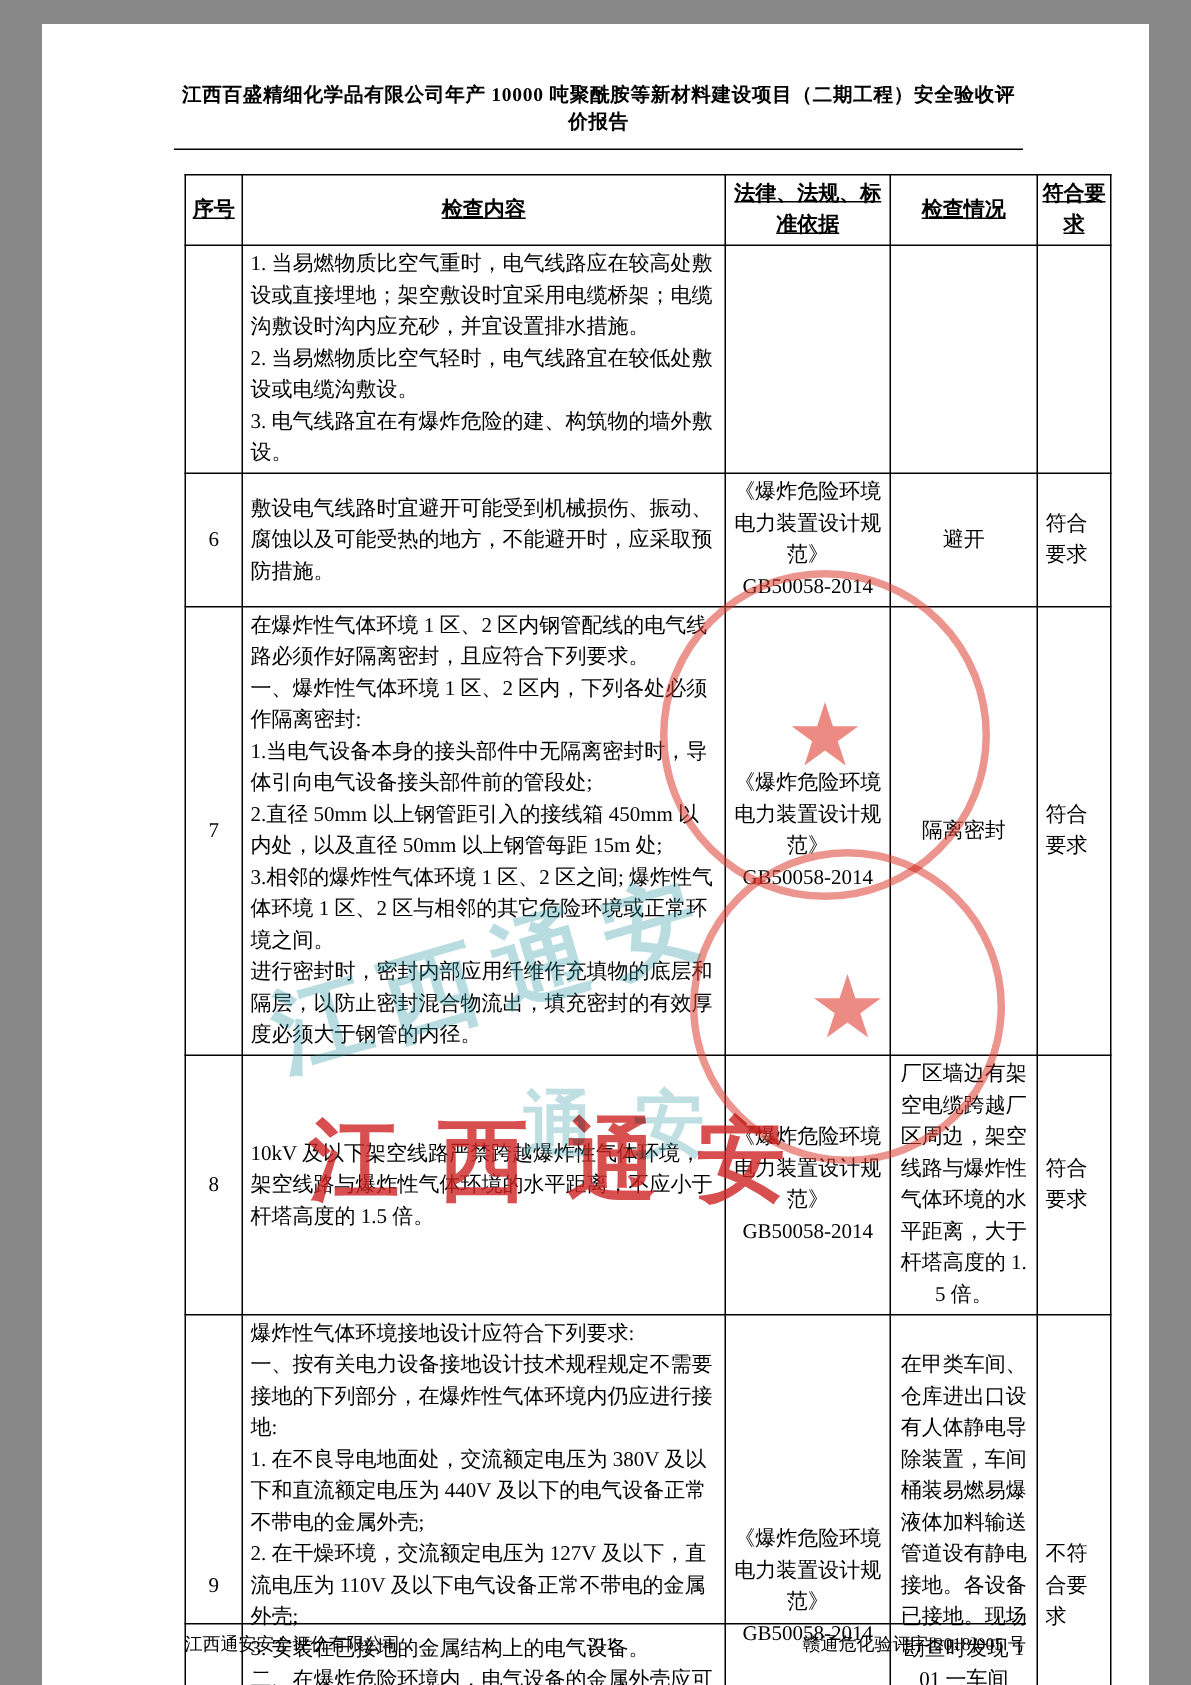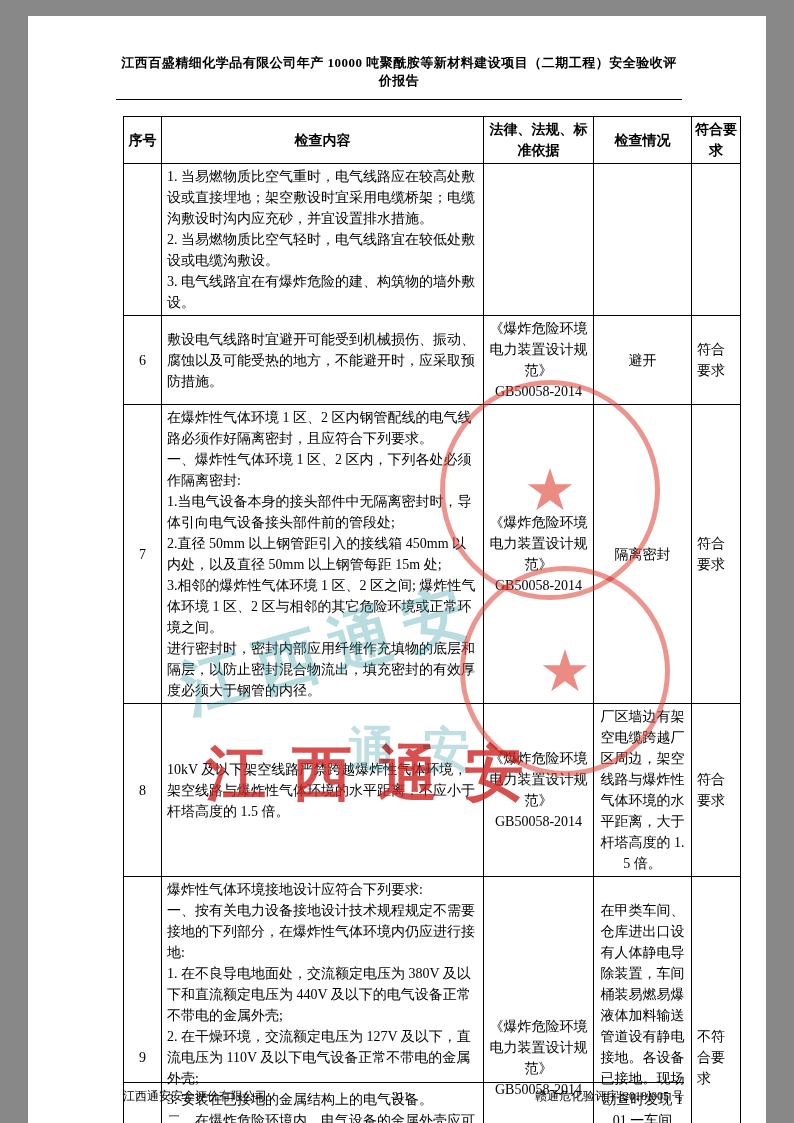--- a/index.html
+++ b/index.html
@@ -107,21 +107,21 @@
   <div class="table-wrap">
     <table class="inspection">
       <colgroup>
         <col style="width:38px">
         <col style="width:322px">
         <col style="width:110px">
         <col style="width:98px">
         <col style="width:49px">
       </colgroup>
       <thead>
-        <tr style="height:44px;">
+        <tr style="height:44px;text-decoration:underline;">
           <th>序号</th>
           <th>检查内容</th>
           <th>法律、法规、标准依据</th>
           <th>检查情况</th>
           <th>符合要求</th>
         </tr>
       </thead>
       <tbody>
         <tr style="height:130px;">
           <td class="c-no"></td>

